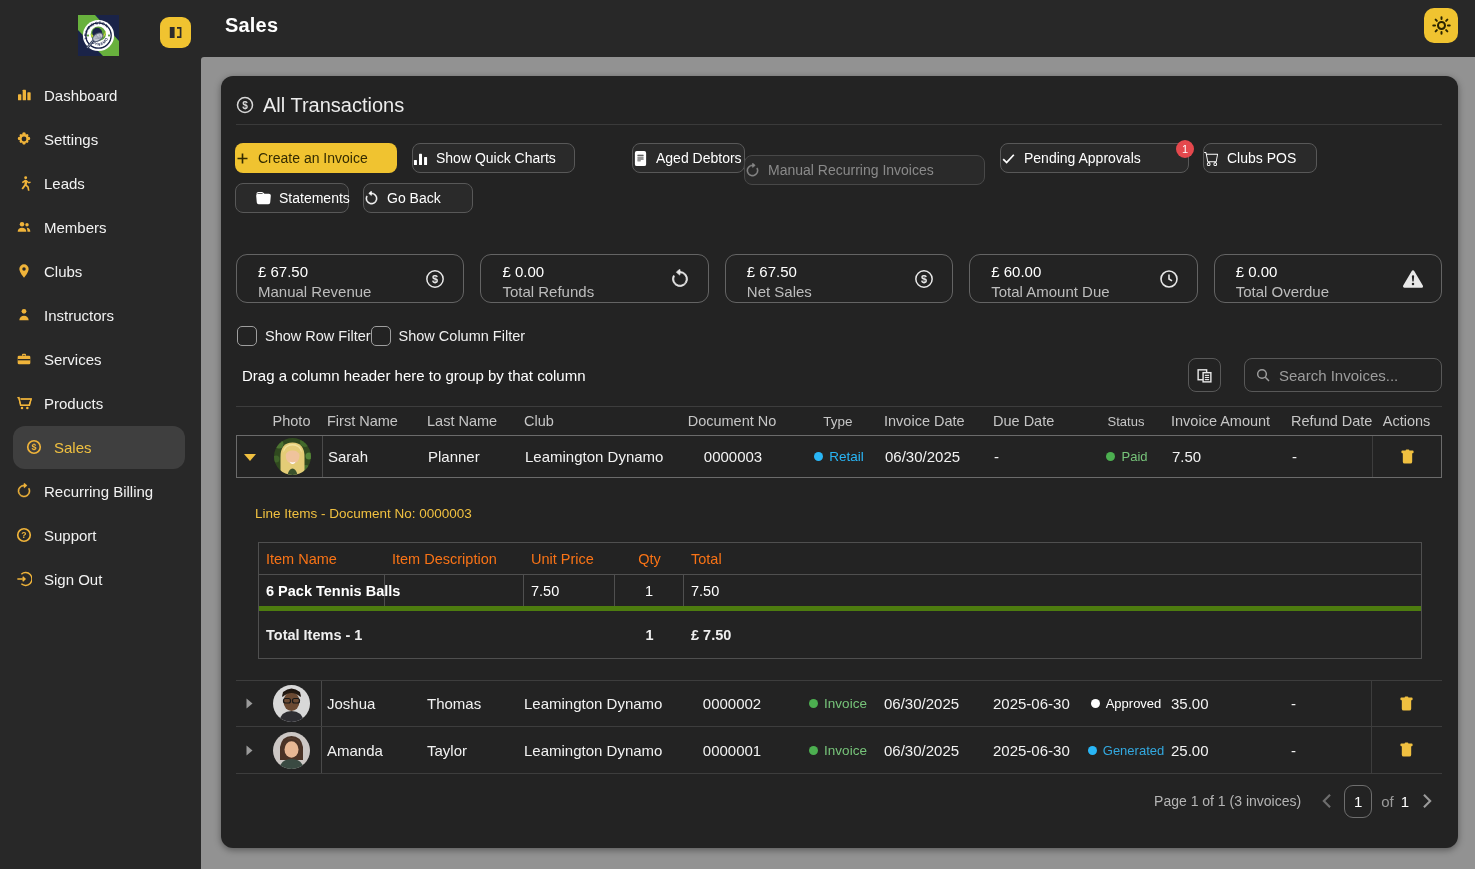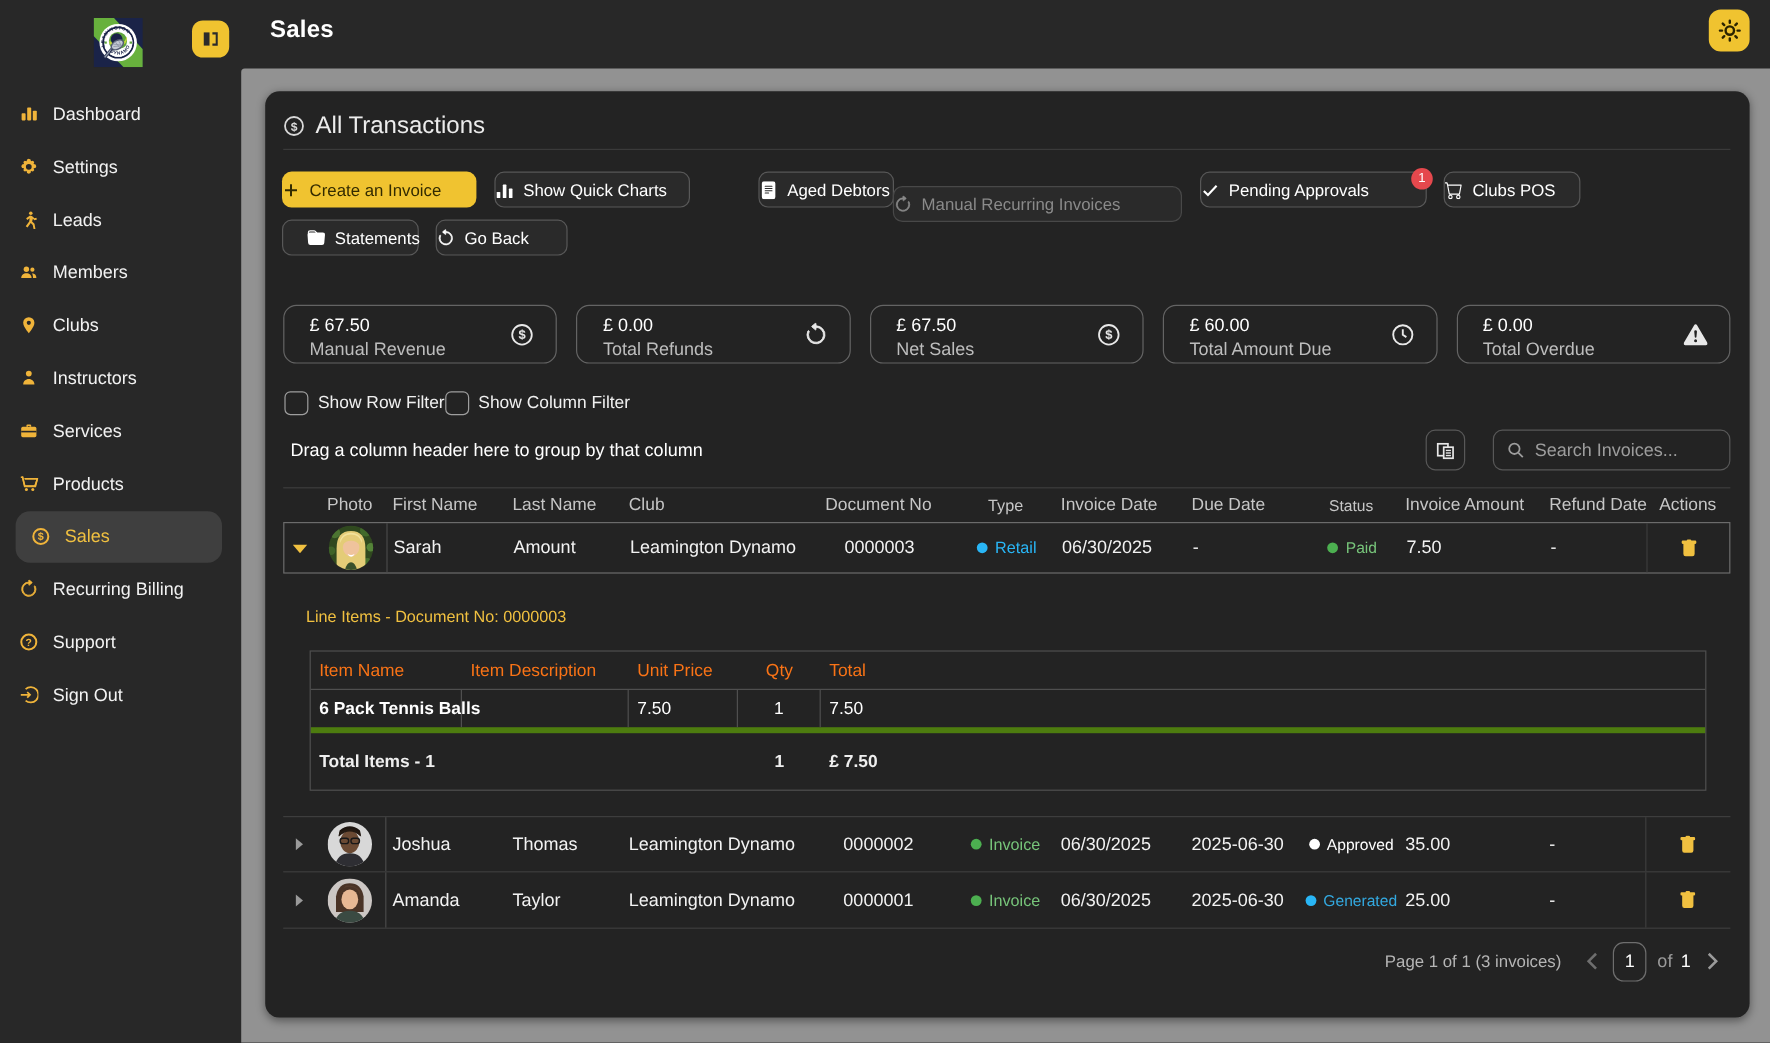--- a/index.html
+++ b/index.html
@@ -310,21 +310,21 @@
                 <path d="M6.5 37 L6.5 19 Q6.5 4.5 18.5 4.5 Q30.5 4.5 30.5 19 L30.5 37 Z" fill="#e4cc77"></path>
                 <path d="M9.5 14.5 Q11.5 7.5 18.5 7.5 Q25.5 7.5 27.5 14.5 L27.5 11.5 Q25 6 18.5 6 Q12 6 9.5 11.5 Z" fill="#f2e29c"></path>
                 <ellipse cx="18.6" cy="17.8" rx="6.9" ry="8" fill="#efc39c"></ellipse>
                 <path d="M11.6 16 Q12.3 9.8 18.5 9.7 Q24.7 9.8 25.5 16 Q22.5 12.4 18.5 12.6 Q14.5 12.4 11.6 16 Z" fill="#e4cc77"></path>
                 <path d="M15.6 23.4 Q18.6 25.6 21.6 23.4 Q20.4 26 18.6 26 Q16.8 26 15.6 23.4 Z" fill="#fff"></path>
                 <path d="M13.5 37 Q15 30.5 18.5 30.5 Q22 30.5 23.5 37 Z" fill="#3a512c"></path>
               </g>
             </svg>
           </div>
   <div class="c c2">Sarah</div>
-          <div class="c c3">Amount</div>
+          <div class="c c3">Planner</div>
           <div class="c c4">Leamington Dynamo</div>
   <div class="c c5">0000003</div>
   <div class="c c6">
             <div class="dot" style="background:#29b6f6"></div>
             <span style="color:#29b6f6">Retail</span>
           </div>
   <div class="c c7">06/30/2025</div>
           <div class="c c8">-</div>
   <div class="c c9">
             <div class="dot" style="background:#4caf50"></div>

